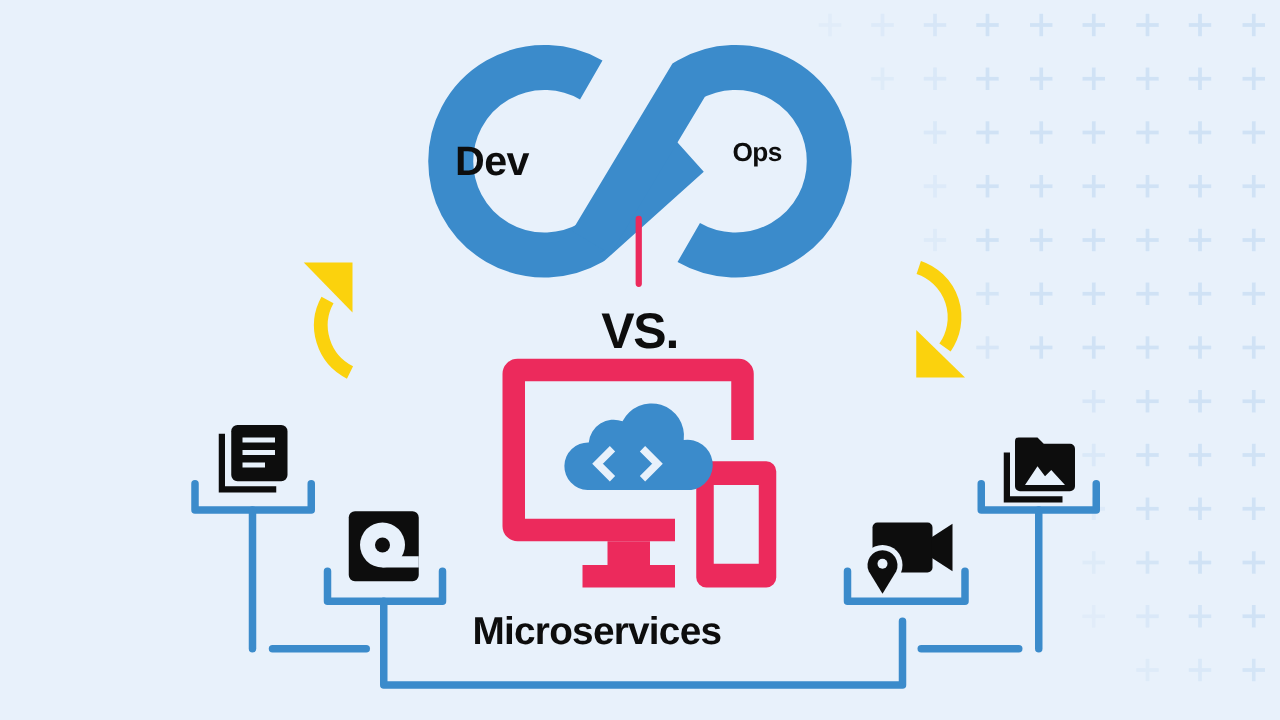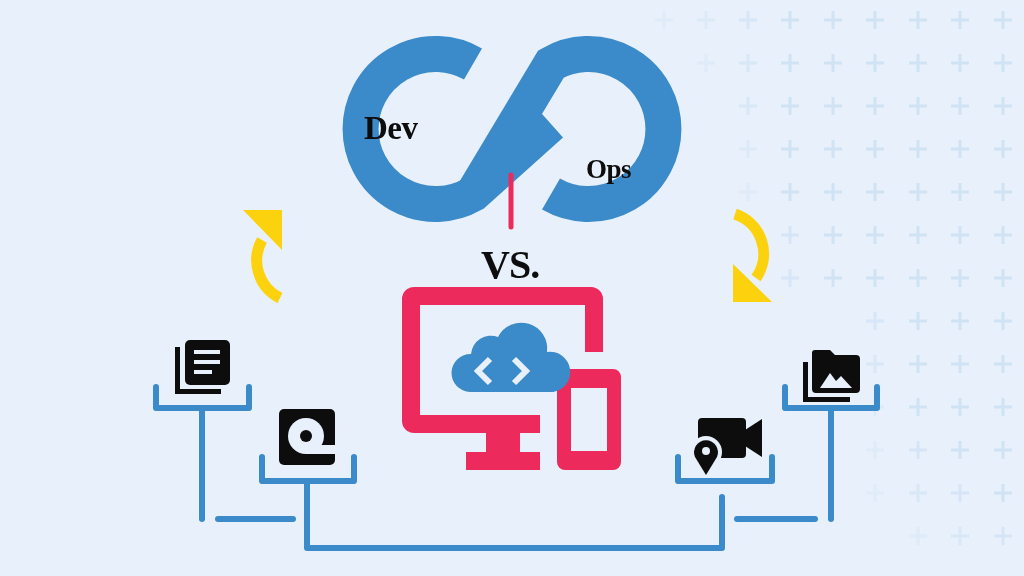--- a/index.html
+++ b/index.html
@@ -5,28 +5,28 @@
     html, body { margin: 0; padding: 0; }
     body {
       width: 1024px; height: 576px; overflow: hidden;
       background: #e8f1fb;
       font-family: "DejaVu Sans", sans-serif;
     }
     .stage { position: relative; width: 1024px; height: 576px; }
     svg.canvas { position: absolute; left: 0; top: 0; }
     .label {
       position: absolute;
-      font-family: Liberation Serif, serif;
+      font-family: Liberation Sans, sans-serif;
       font-weight: bold;
       color: #0d0d0d;
       white-space: nowrap;
       line-height: 1;
     }
     .dev { left: 364px; top: 112px; font-size: 33px; letter-spacing: -0.5px; }
-    .ops { left: 586px; top: 112px; font-size: 27px; letter-spacing: -0.5px; margin-top: 44px; }
+    .ops { left: 586px; top: 112px; font-size: 21px; letter-spacing: -0.5px; }
     .vs  { left: 481px; top: 245px; font-size: 40px; letter-spacing: -1px; }
     .micro { left: 378px; top: 489px; font-size: 31px; letter-spacing: -0.6px; }
   </style>
 </head>
 <body>
 
 <div class="stage">
 
   <svg class="canvas" width="1024" height="576" viewBox="0 0 1024 576">
     <defs>
@@ -202,13 +202,14 @@
     <g>
       <path d="M 803 362 V 402 H 850 V 397 H 808 V 362 Z" fill="#0d0d0d"></path>
       <path d="M 812 353 A 3 3 0 0 1 815 350 H 830 L 835 355 H 856 A 4 4 0 0 1 860 359 V 389 A 4 4 0 0 1 856 393 H 816 A 4 4 0 0 1 812 389 Z" fill="#0d0d0d"></path>
       <polygon points="820,388 830,373 836,381 841,376 852,388" fill="#e8f1fb"></polygon>
     </g>
   </svg>
 
   <div class="label dev">Dev</div>
   <div class="label ops">Ops</div>
   <div class="label vs">VS.</div>
+  <div class="label micro">Microservices</div>
 </div>
 
 </body></html>

